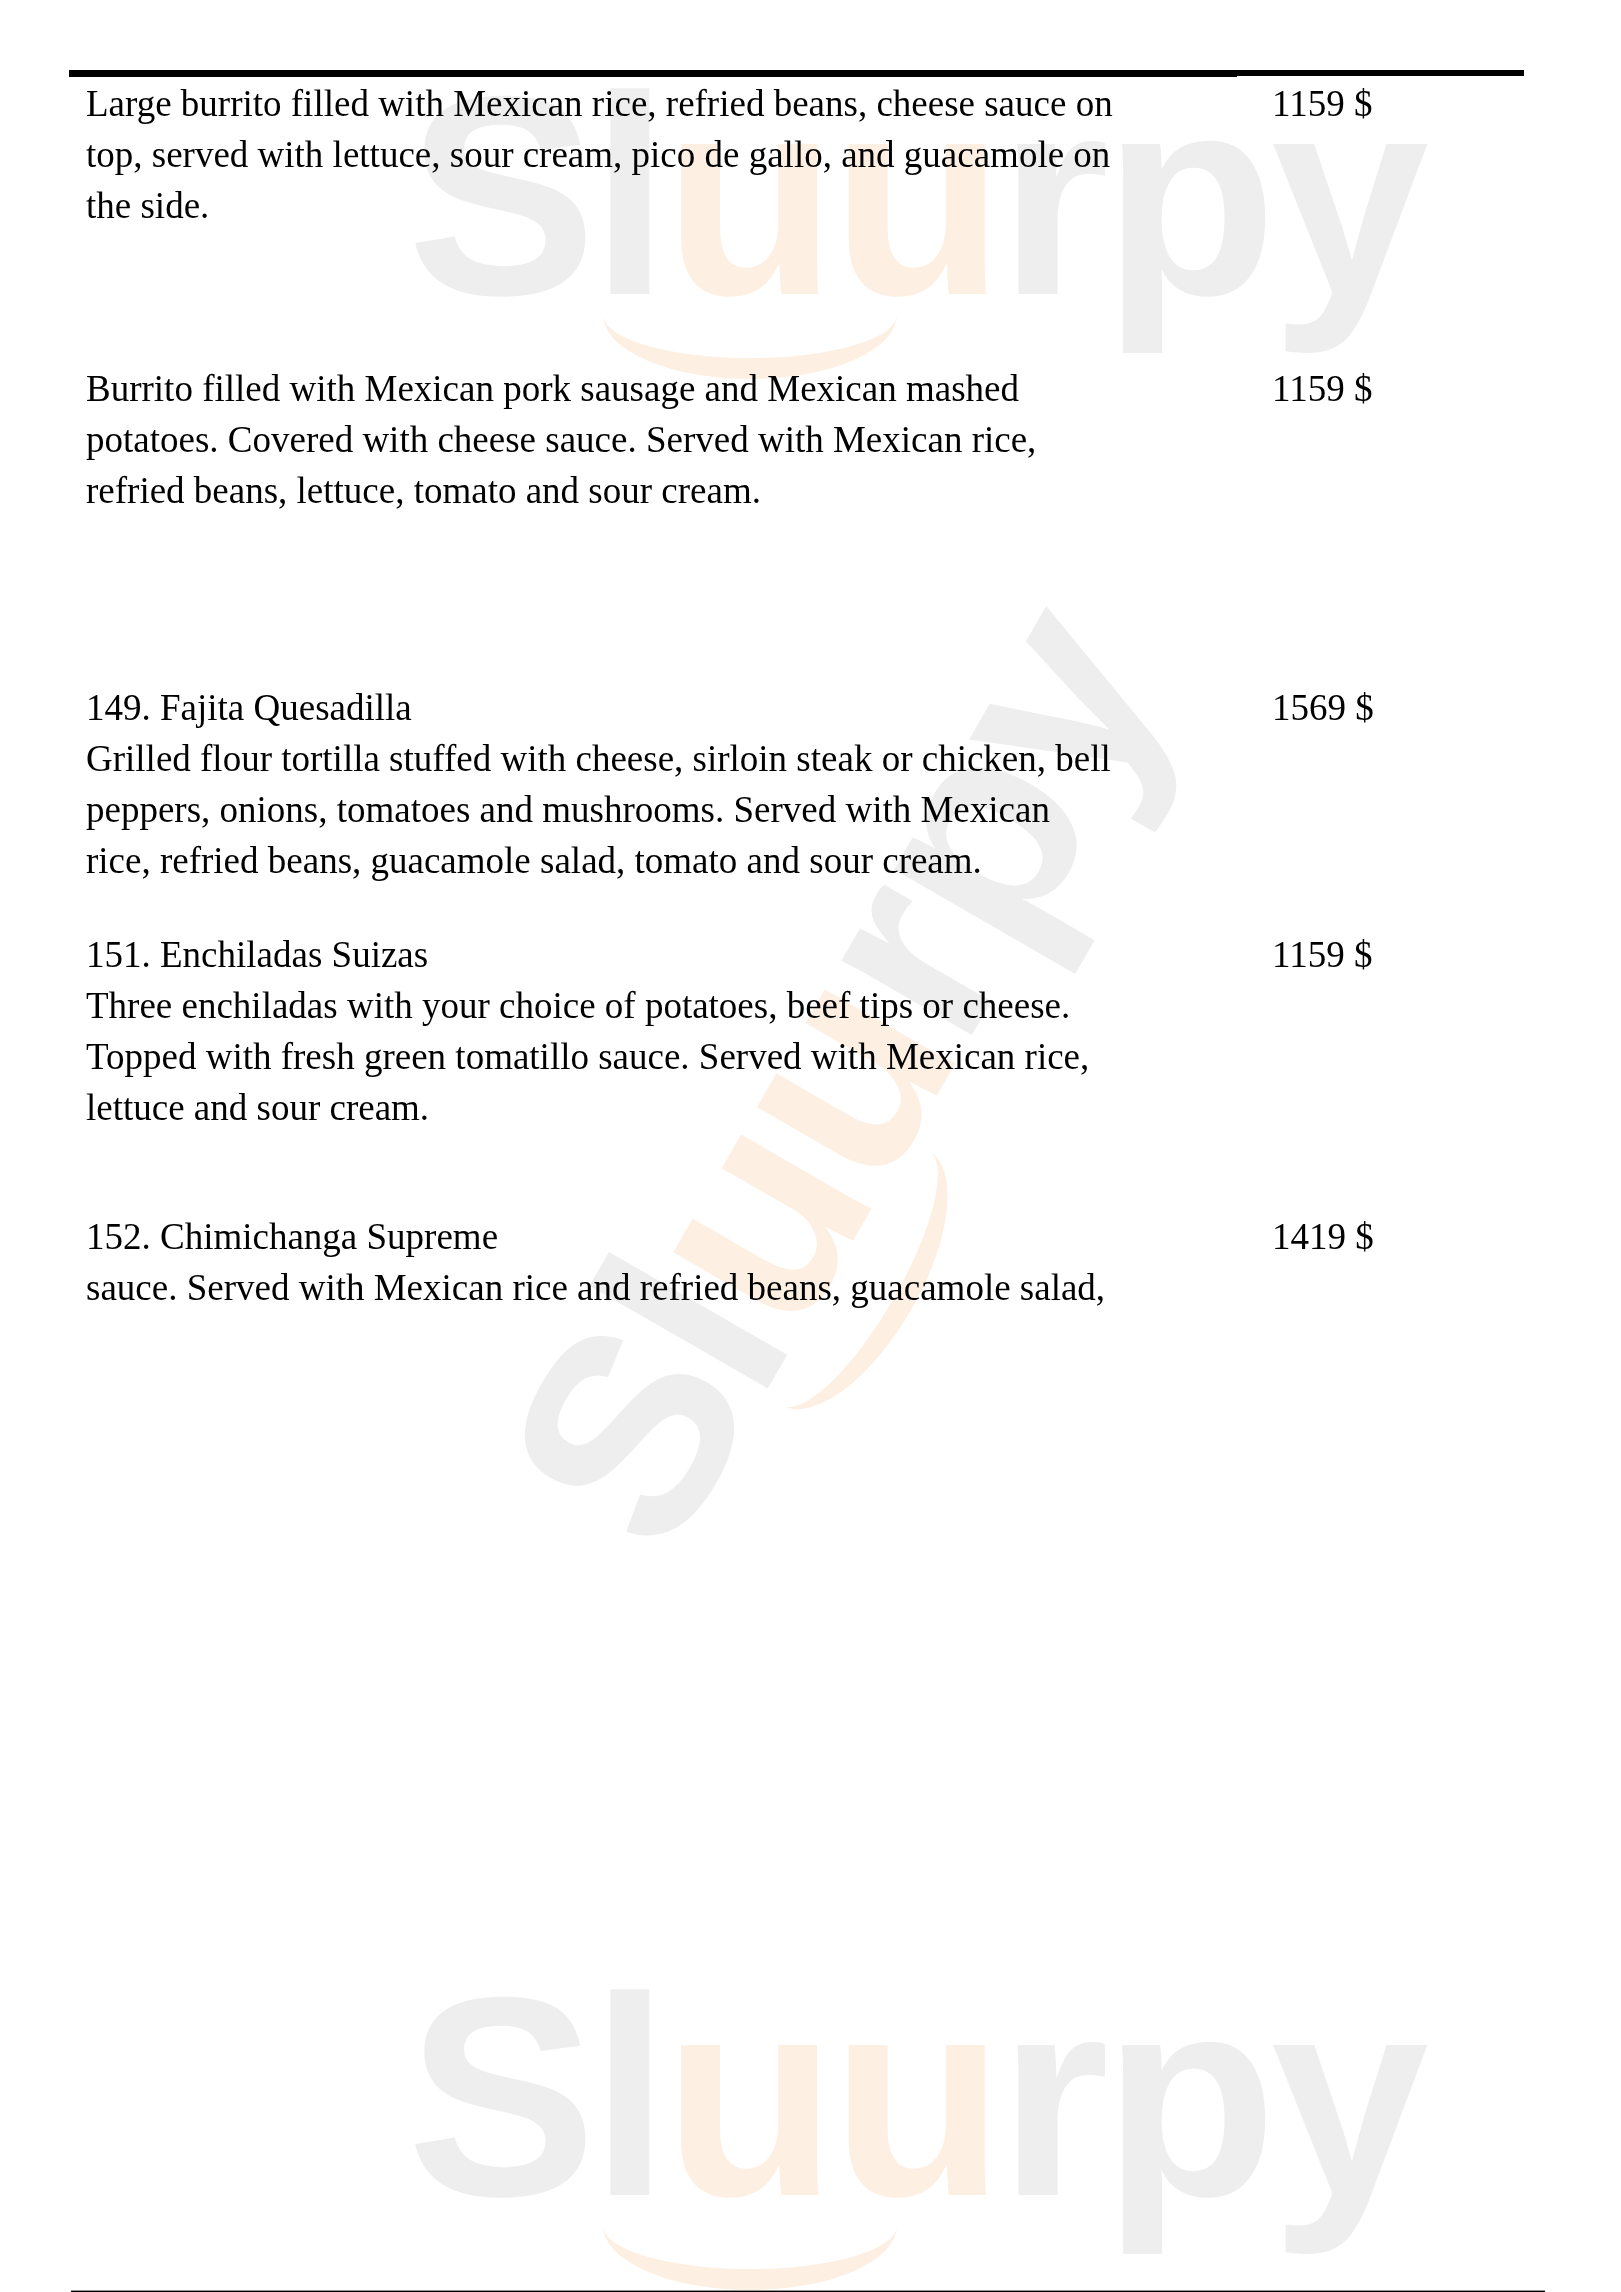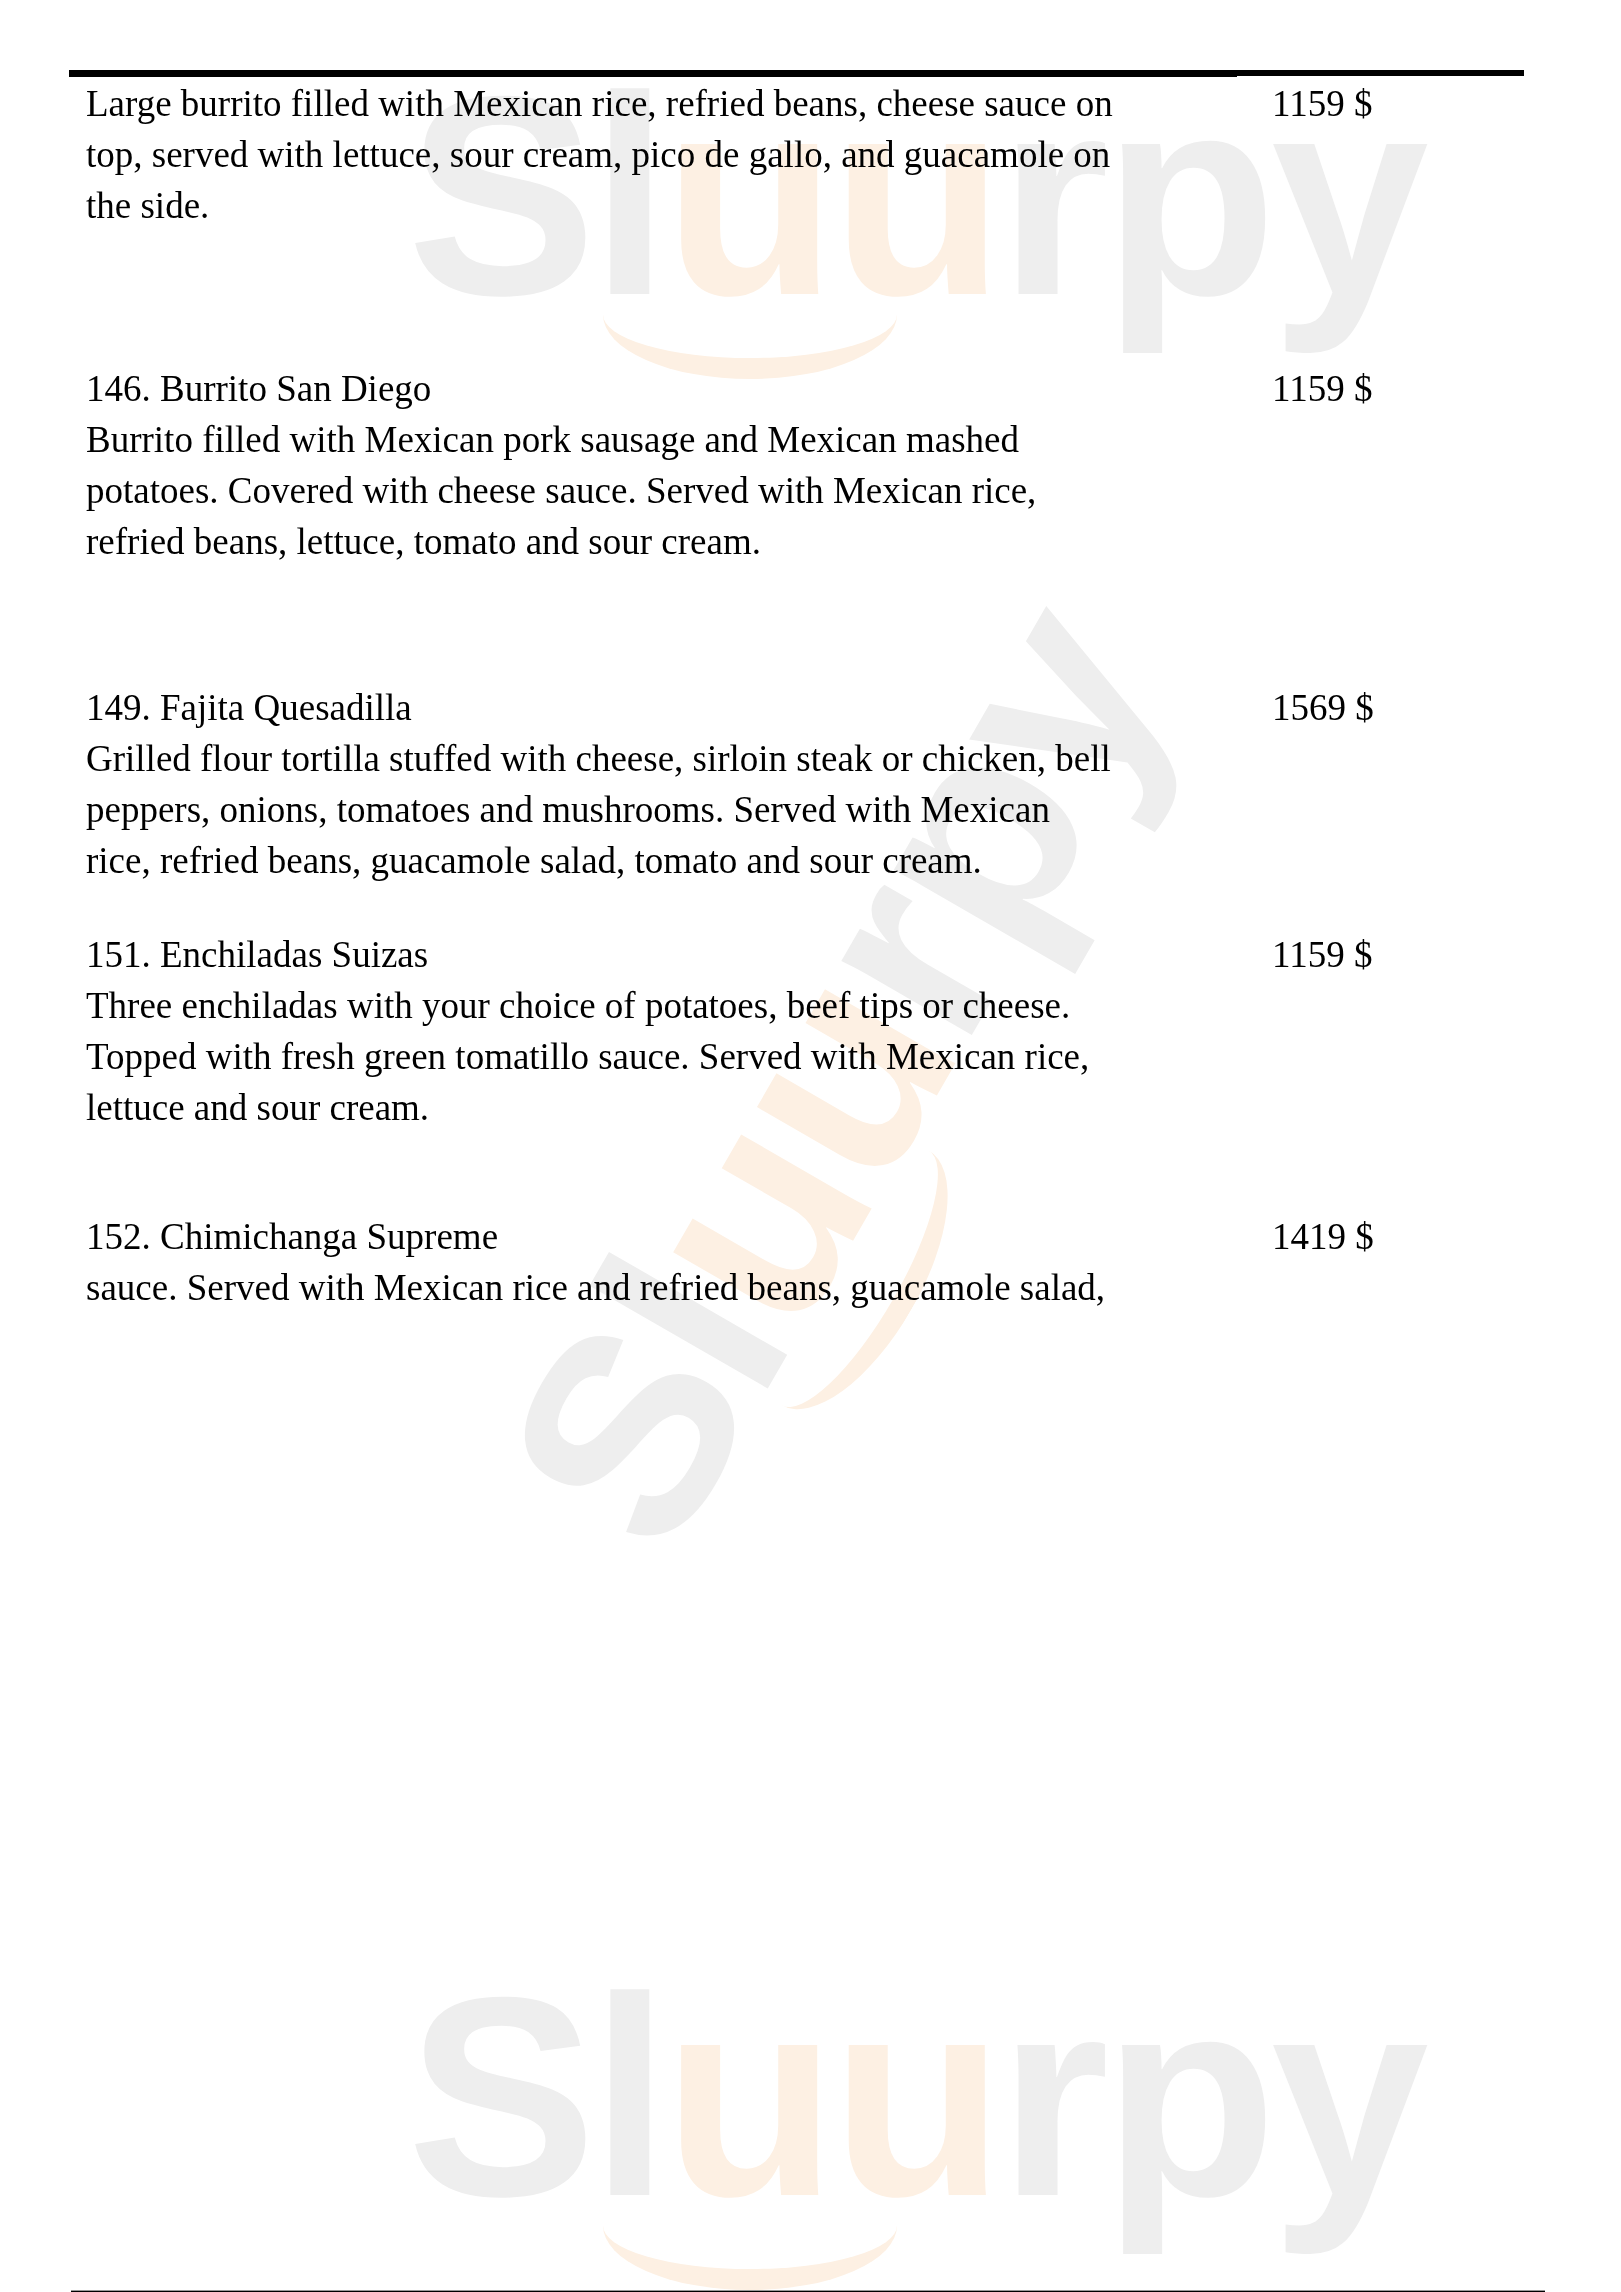--- a/index.html
+++ b/index.html
@@ -113,21 +113,20 @@
 <div class="bottom-rule"></div>
 
 <div class="menu-item" style="top:78px;">
   <span class="item-desc-line">Large burrito filled with Mexican rice, refried beans, cheese sauce on</span>
   <span class="item-desc-line">top, served with lettuce, sour cream, pico de gallo, and guacamole on</span>
   <span class="item-desc-line">the side.</span>
   <span class="item-price">1159 $</span>
 </div>
 
 <div class="menu-item" style="top:363px;">
-  <span class="item-name">146. Burrito San Diego</span>
   <span class="item-desc-line">Burrito filled with Mexican pork sausage and Mexican mashed</span>
   <span class="item-desc-line">potatoes. Covered with cheese sauce. Served with Mexican rice,</span>
   <span class="item-desc-line">refried beans, lettuce, tomato and sour cream.</span>
   <span class="item-price">1159 $</span>
 </div>
 
 <div class="menu-item" style="top:682px;">
   <span class="item-name">149. Fajita Quesadilla</span>
   <span class="item-desc-line">Grilled flour tortilla stuffed with cheese, sirloin steak or chicken, bell</span>
   <span class="item-desc-line">peppers, onions, tomatoes and mushrooms. Served with Mexican</span>

